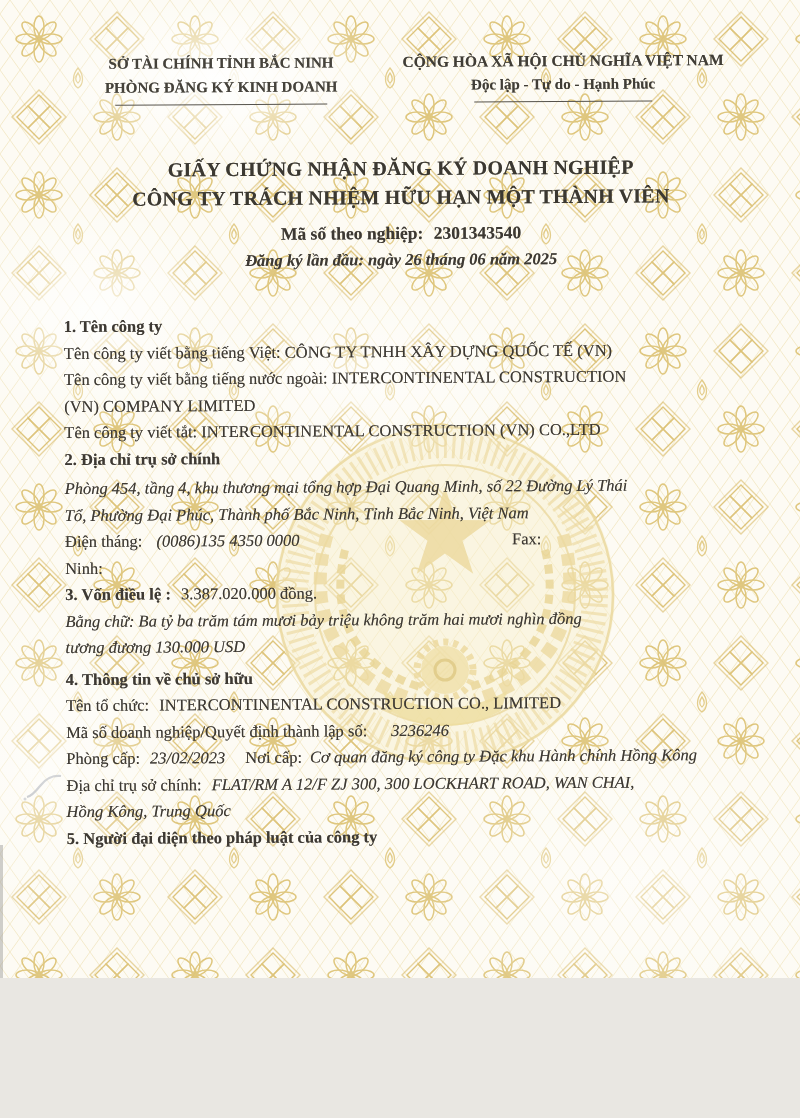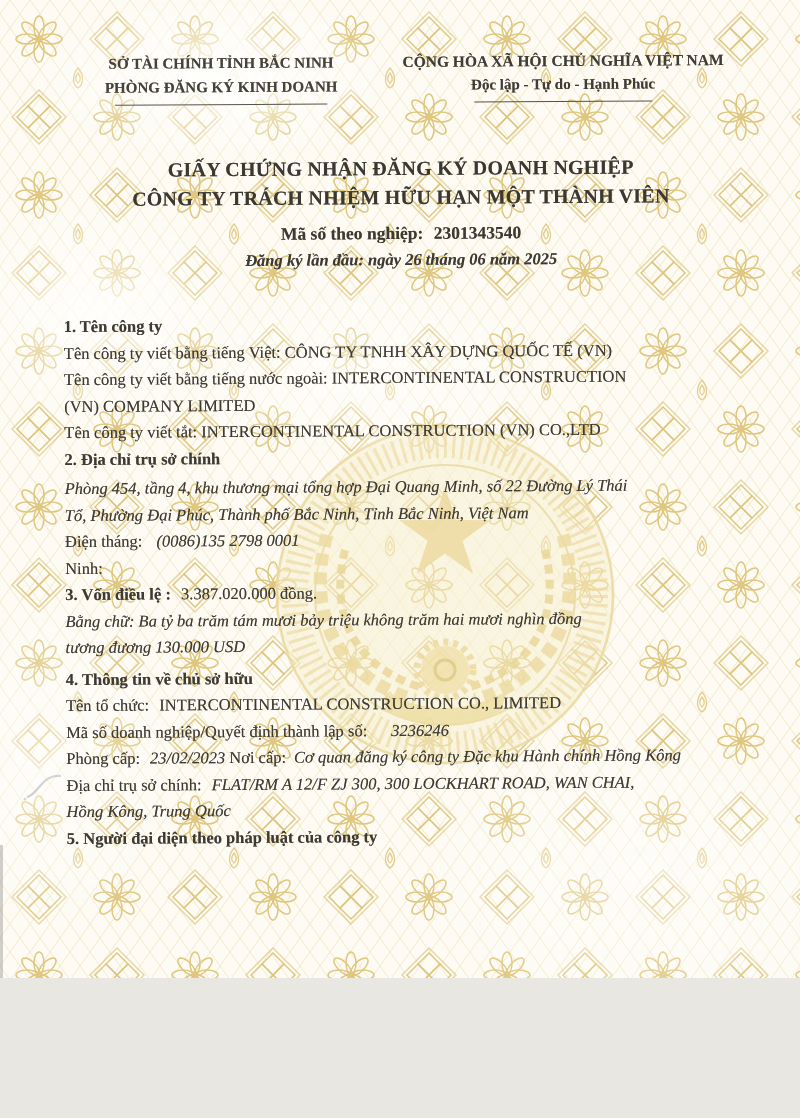--- a/index.html
+++ b/index.html
@@ -36,21 +36,21 @@
   .codeline{position:absolute;top:223px;left:0;width:100%;text-align:center;font-weight:bold;font-size:17.5px;}
   .regline{position:absolute;top:250px;left:0;width:100%;text-align:center;font-weight:bold;font-style:italic;font-size:16.5px;}
   .body{position:absolute;top:312px;left:62px;width:684px;font-size:16.5px;line-height:26.5px;}
   .b{font-weight:bold;}
   .it{font-style:italic;}
   .row{display:flex;align-items:flex-start;}
   .colL{width:447px;}
   .colR{flex:1;}
   .ml6{margin-left:6px;}
   .ml10{margin-left:10px;}
-  .ml12{margin-left:4px;}
+  .ml12{margin-left:20px;}
   .ml22{margin-left:20px;}
   .mt3{margin-top:3px;}
   .mt5{margin-top:5px;}
   .place{width:398px;margin-left:8px;}
   .edge-strip{position:absolute;left:0;top:845px;width:3px;height:273px;background:rgba(150,150,148,.45);}
 </style>
 </head>
 <body>
 
 <div class="page">
@@ -153,21 +153,24 @@
       <div>Tên công ty viết bằng tiếng nước ngoài: INTERCONTINENTAL CONSTRUCTION</div>
       <div>(VN) COMPANY LIMITED</div>
       <div>Tên công ty viết tắt: INTERCONTINENTAL CONSTRUCTION (VN) CO.,LTD</div>
 
       <div class="b">2. Địa chỉ trụ sở chính</div>
       <div class="it mt3">Phòng 454, tầng 4, khu thương mại tổng hợp Đại Quang Minh, số 22 Đường Lý Thái</div>
       <div class="it">Tổ, Phường Đại Phúc, Thành phố Bắc Ninh, Tỉnh Bắc Ninh, Việt Nam</div>
       <div class="row">
         <div class="colL">
           <span>Điện tháng:</span>
-          <span class="it ml10">(0086)135 2798 0001</span>
+          <span class="it ml10">(0086)135 4350 0000</span>
+        </div>
+        <div class="colR">
+          <span>Fax:</span>
         </div>
       </div>
       <div class="row">
         <div class="colL">
           <span>Ninh:</span>
         </div>
       </div>
 
       <div>
         <span class="b">3. Vốn điều lệ :</span>

